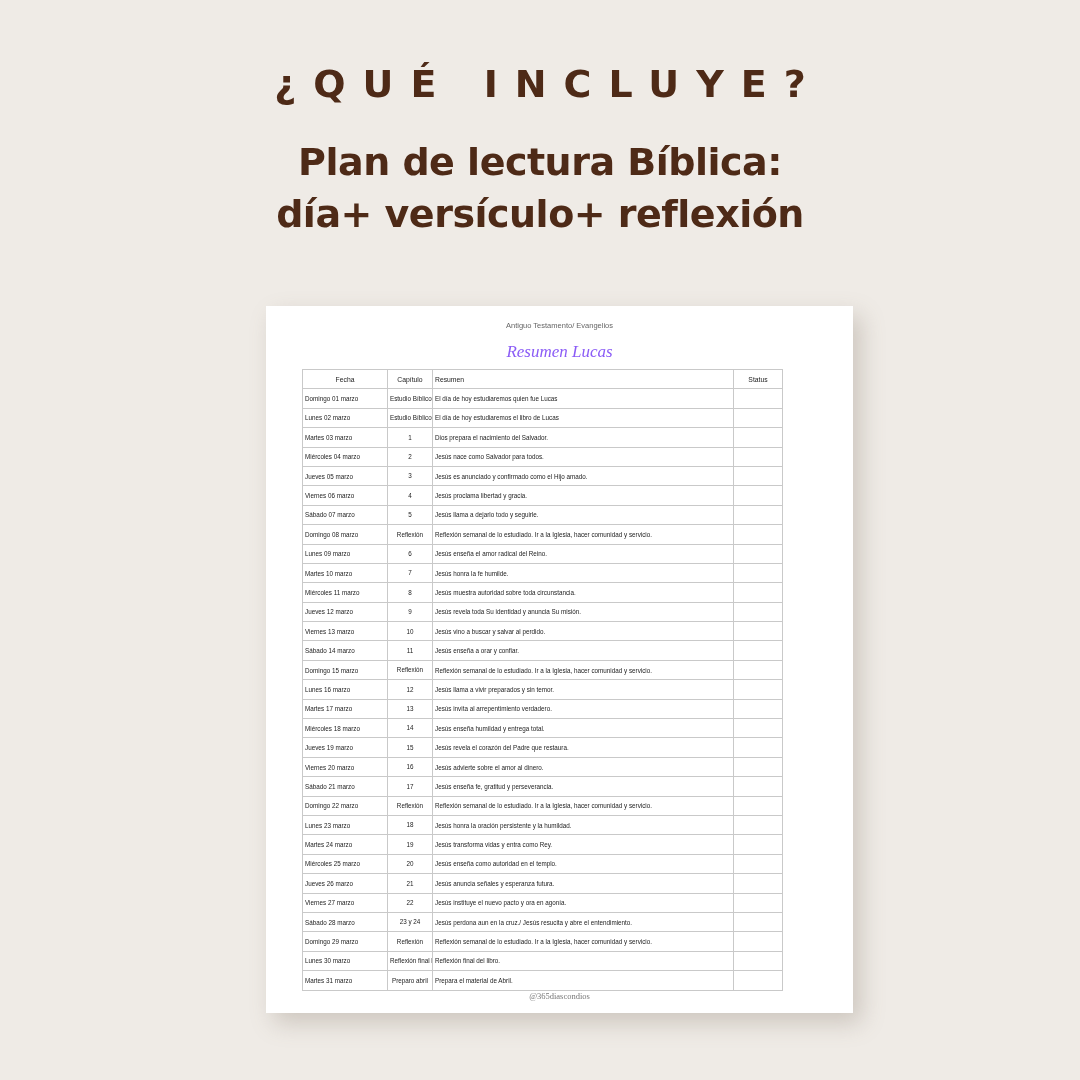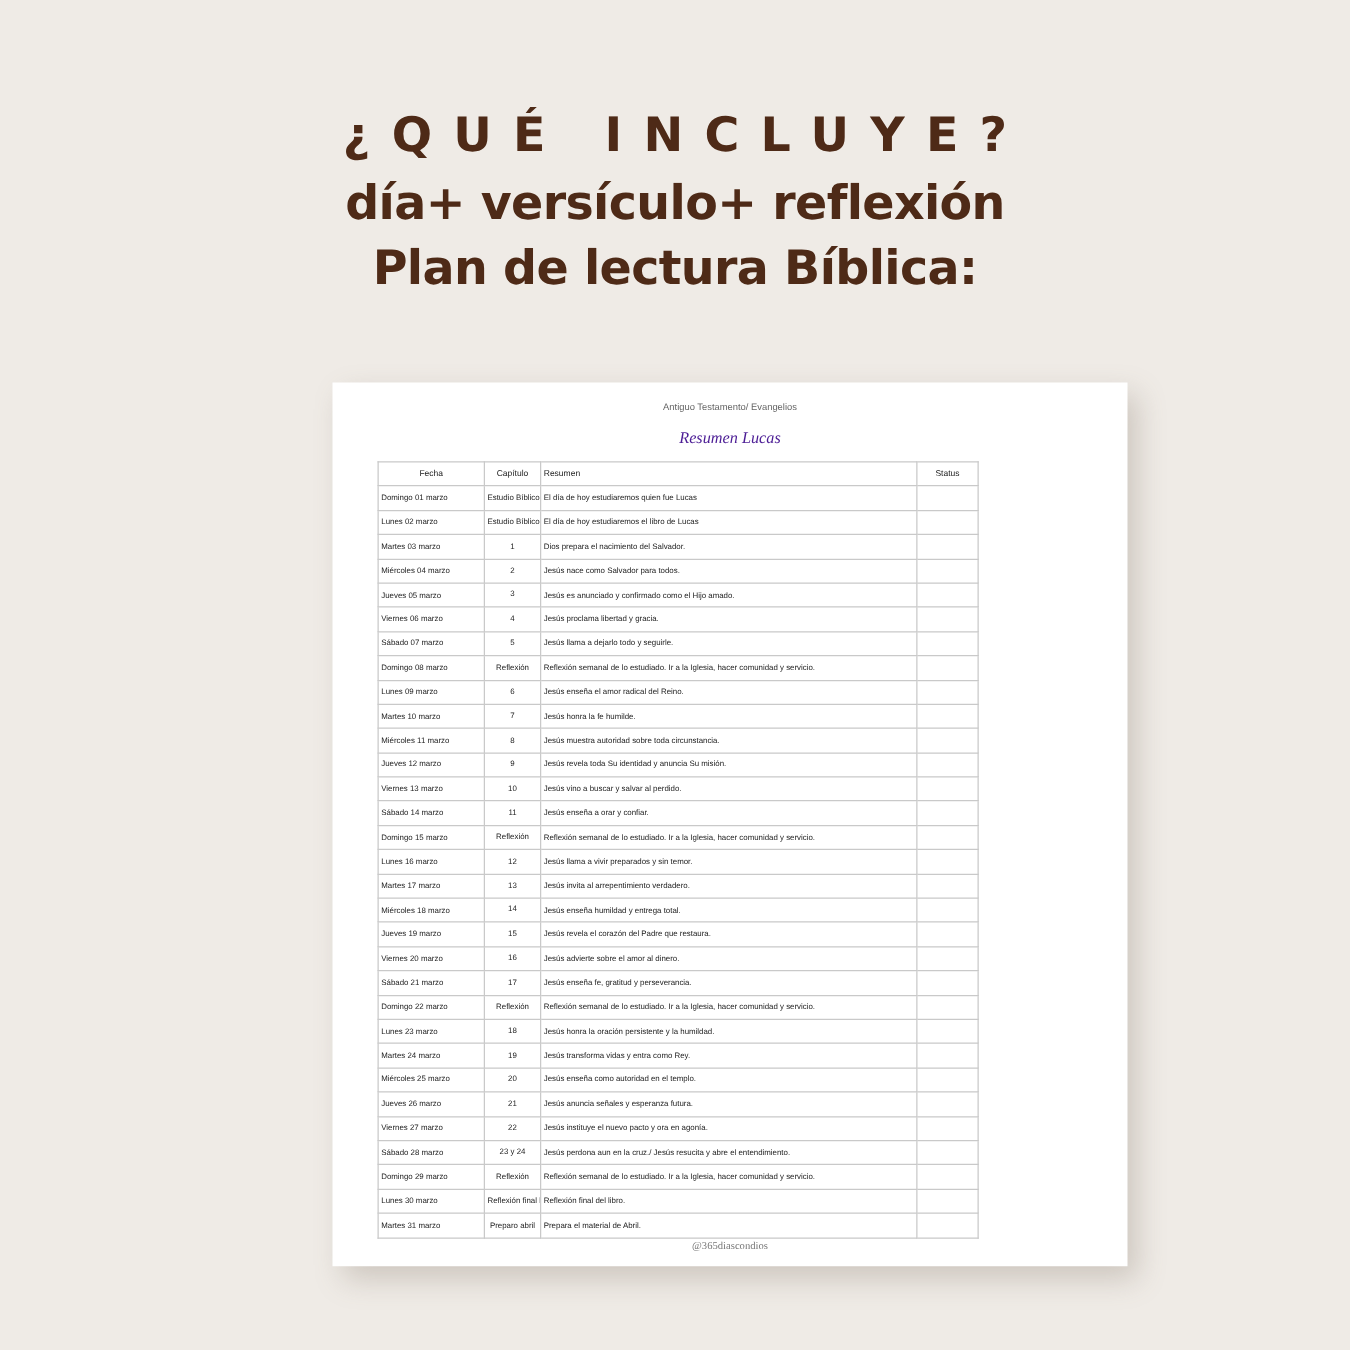--- a/index.html
+++ b/index.html
@@ -12,45 +12,44 @@
   .kicker {
     position: absolute; top: 62px; left: 0; width: 1080px;
     text-align: center;
     font-family: "DejaVu Sans", sans-serif;
     font-weight: bold;
     font-size: 38px;
     letter-spacing: 17px;
     color: #4e2a17;
     padding-left: 17px;
     box-sizing: border-box;
-    margin-top: 24px;
   }
   .headline {
     position: absolute; top: 136px; left: 0; width: 1080px;
     text-align: center;
     font-family: "DejaVu Sans", sans-serif;
     font-weight: bold;
     font-size: 38px;
     line-height: 52px;
     color: #4e2a17;
     letter-spacing: -0.5px;
   }
   .page {
-    position: absolute; left: 266px; top: 306px; width: 636px; height: 707px;
+    position: absolute; left: 266px; top: 306px; width: 587px; height: 707px;
     background: #ffffff;
     box-shadow: 8px 10px 22px rgba(120,105,90,0.28);
   }
   .page-sub {
     position: absolute; top: 15px; left: 0; width: 100%;
     text-align: center; font-size: 7.5px; color: #666;
     font-family: "Liberation Sans", sans-serif;
   }
   .page-title {
     position: absolute; top: 36px; left: 0; width: 100%;
-    text-align: center; font-size: 13px; color: #4c1d95;
+    text-align: center; font-size: 17px; color: #8b5cf6;
     font-family: "Liberation Serif", serif; font-style: italic;
   }
   table.plan {
     position: absolute; top: 63px; left: 36px;
     width: 476px;
     border-collapse: collapse;
     table-layout: fixed;
     font-family: "Liberation Sans", sans-serif;
     color: #222;
   }
@@ -75,22 +74,22 @@
     position: absolute; top: 685px; left: 0; width: 100%;
     text-align: center; font-size: 8.5px; color: #777;
     font-family: "Liberation Serif", serif; 
   }
 </style>
 </head>
 <body>
 
 <div class="kicker">¿QUÉ INCLUYE?</div>
 <div class="headline">
+  <div>Plan de lectura Bíblica:</div>
   <div>día+ versículo+ reflexión</div>
-  <div>Plan de lectura Bíblica:</div>
 </div>
 
 <div class="page">
   <div class="page-sub">Antiguo Testamento/ Evangelios</div>
   <div class="page-title">Resumen Lucas</div>
   <table class="plan">
     <thead>
       <tr>
         <th class="c-fecha">Fecha</th>
         <th class="c-cap">Capítulo</th>

